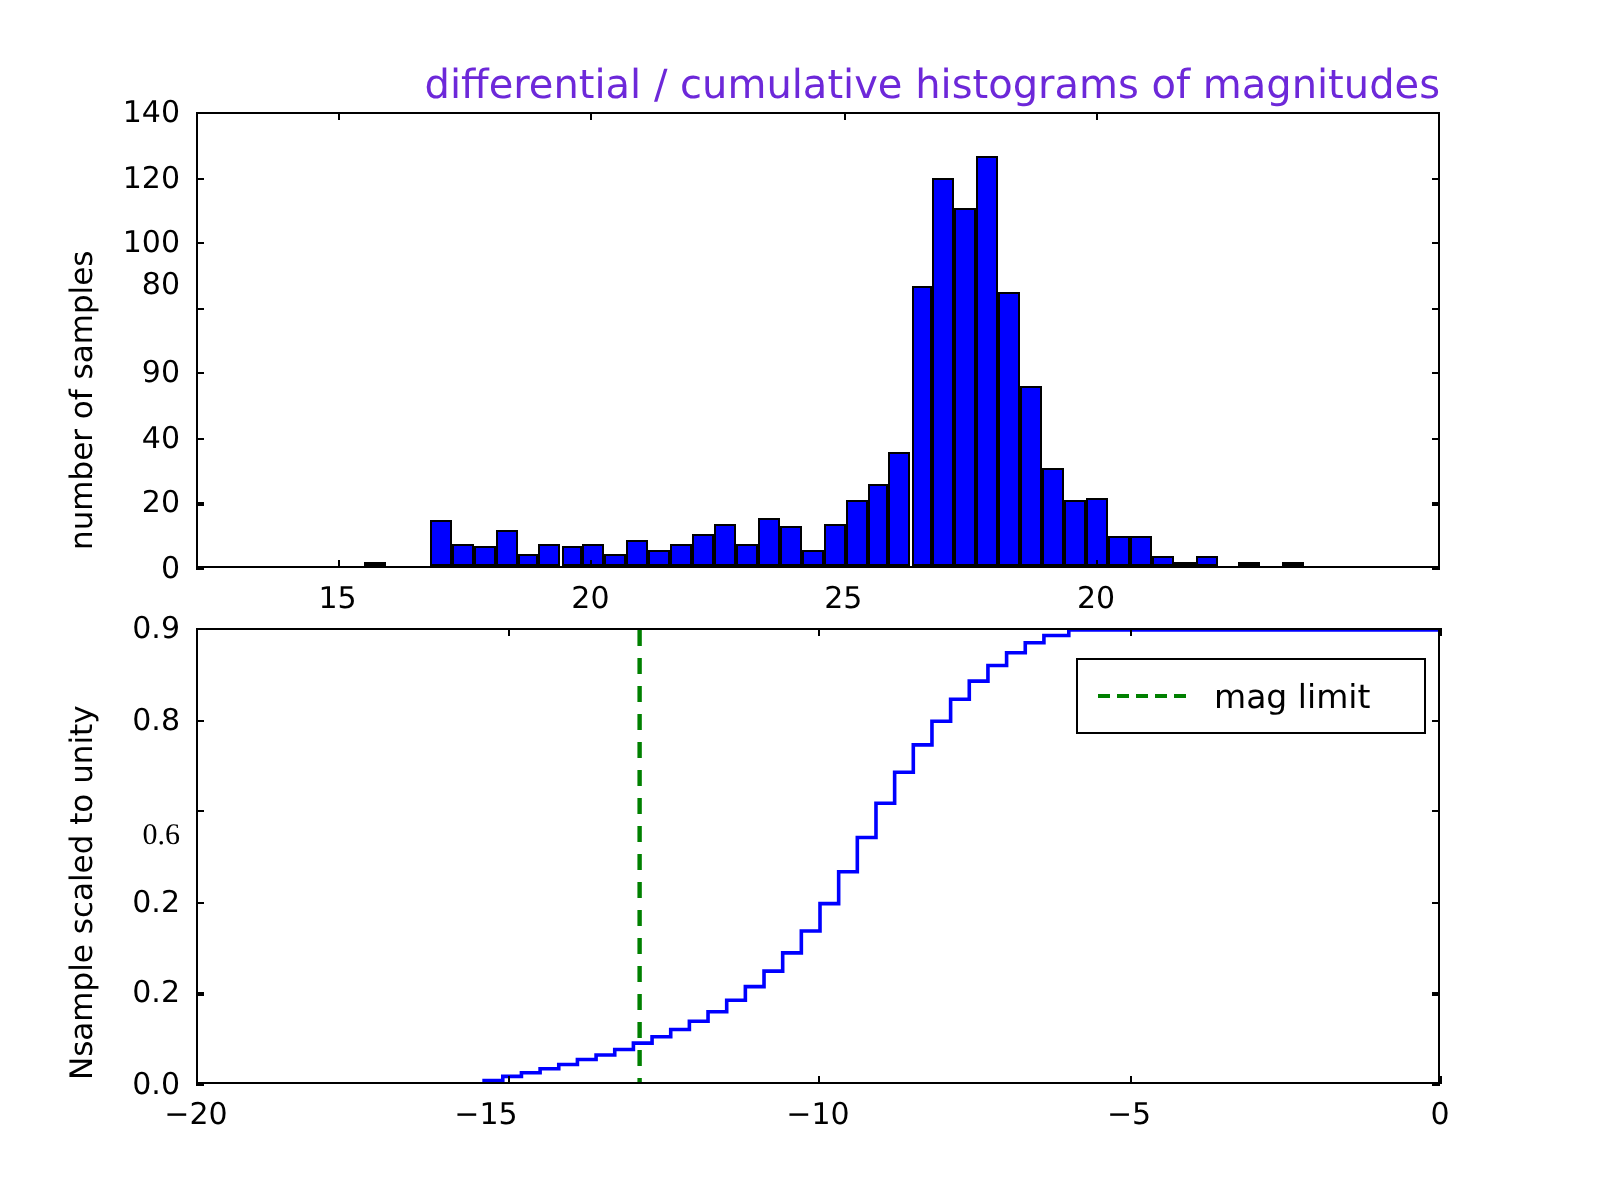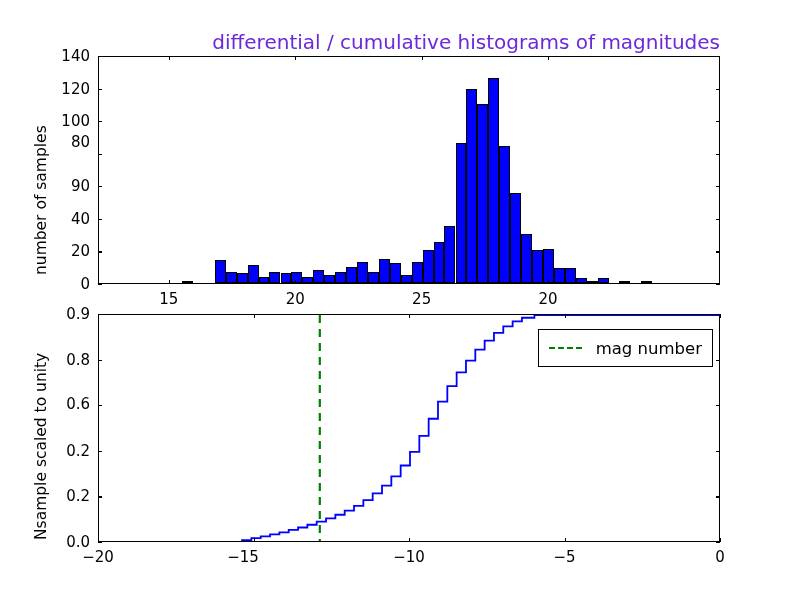--- a/index.html
+++ b/index.html
@@ -229,27 +229,27 @@
       <div class="tick-mark tick-y" style="left: 716px; top: 542px;"></div>
       <div class="tick-label tick-label-y" style="left: 30px; top: 533px; width: 60px;">0.0</div>
       <div class="tick-mark tick-y" style="left: 98px; top: 496.4px;"></div>
       <div class="tick-mark tick-y" style="left: 716px; top: 496.4px;"></div>
       <div class="tick-label tick-label-y" style="left: 30px; top: 487.4px; width: 60px;">0.2</div>
       <div class="tick-mark tick-y" style="left: 98px; top: 450.8px;"></div>
       <div class="tick-mark tick-y" style="left: 716px; top: 450.8px;"></div>
       <div class="tick-label tick-label-y" style="left: 30px; top: 441.8px; width: 60px;">0.2</div>
       <div class="tick-mark tick-y" style="left: 98px; top: 405.2px;"></div>
       <div class="tick-mark tick-y" style="left: 716px; top: 405.2px;"></div>
-      <div class="tick-label tick-label-y" style="left: 30px; top: 395px; width: 60px;">0.6</div>
+      <div class="tick-label tick-label-y" style="left: 30px; top: 410px; width: 60px; font-family: Liberation Serif, serif;">0.6</div>
       <div class="tick-mark tick-y" style="left: 98px; top: 359.6px;"></div>
       <div class="tick-mark tick-y" style="left: 716px; top: 359.6px;"></div>
       <div class="tick-label tick-label-y" style="left: 30px; top: 350.6px; width: 60px;">0.8</div>
       <div class="tick-mark tick-y" style="left: 98px; top: 314px;"></div>
       <div class="tick-mark tick-y" style="left: 716px; top: 314px;"></div>
       <div class="tick-label tick-label-y" style="left: 30px; top: 305px; width: 60px;">0.9</div>
     </div>
 
   <div class="legend" style="left:538px; top:329px; width:175px; height:38px;">
     <span class="legend-line"></span>
-    <span class="legend-label">mag number</span>
+    <span class="legend-label">mag limit</span>
   </div>
 
 </div>
 
 </body></html>

